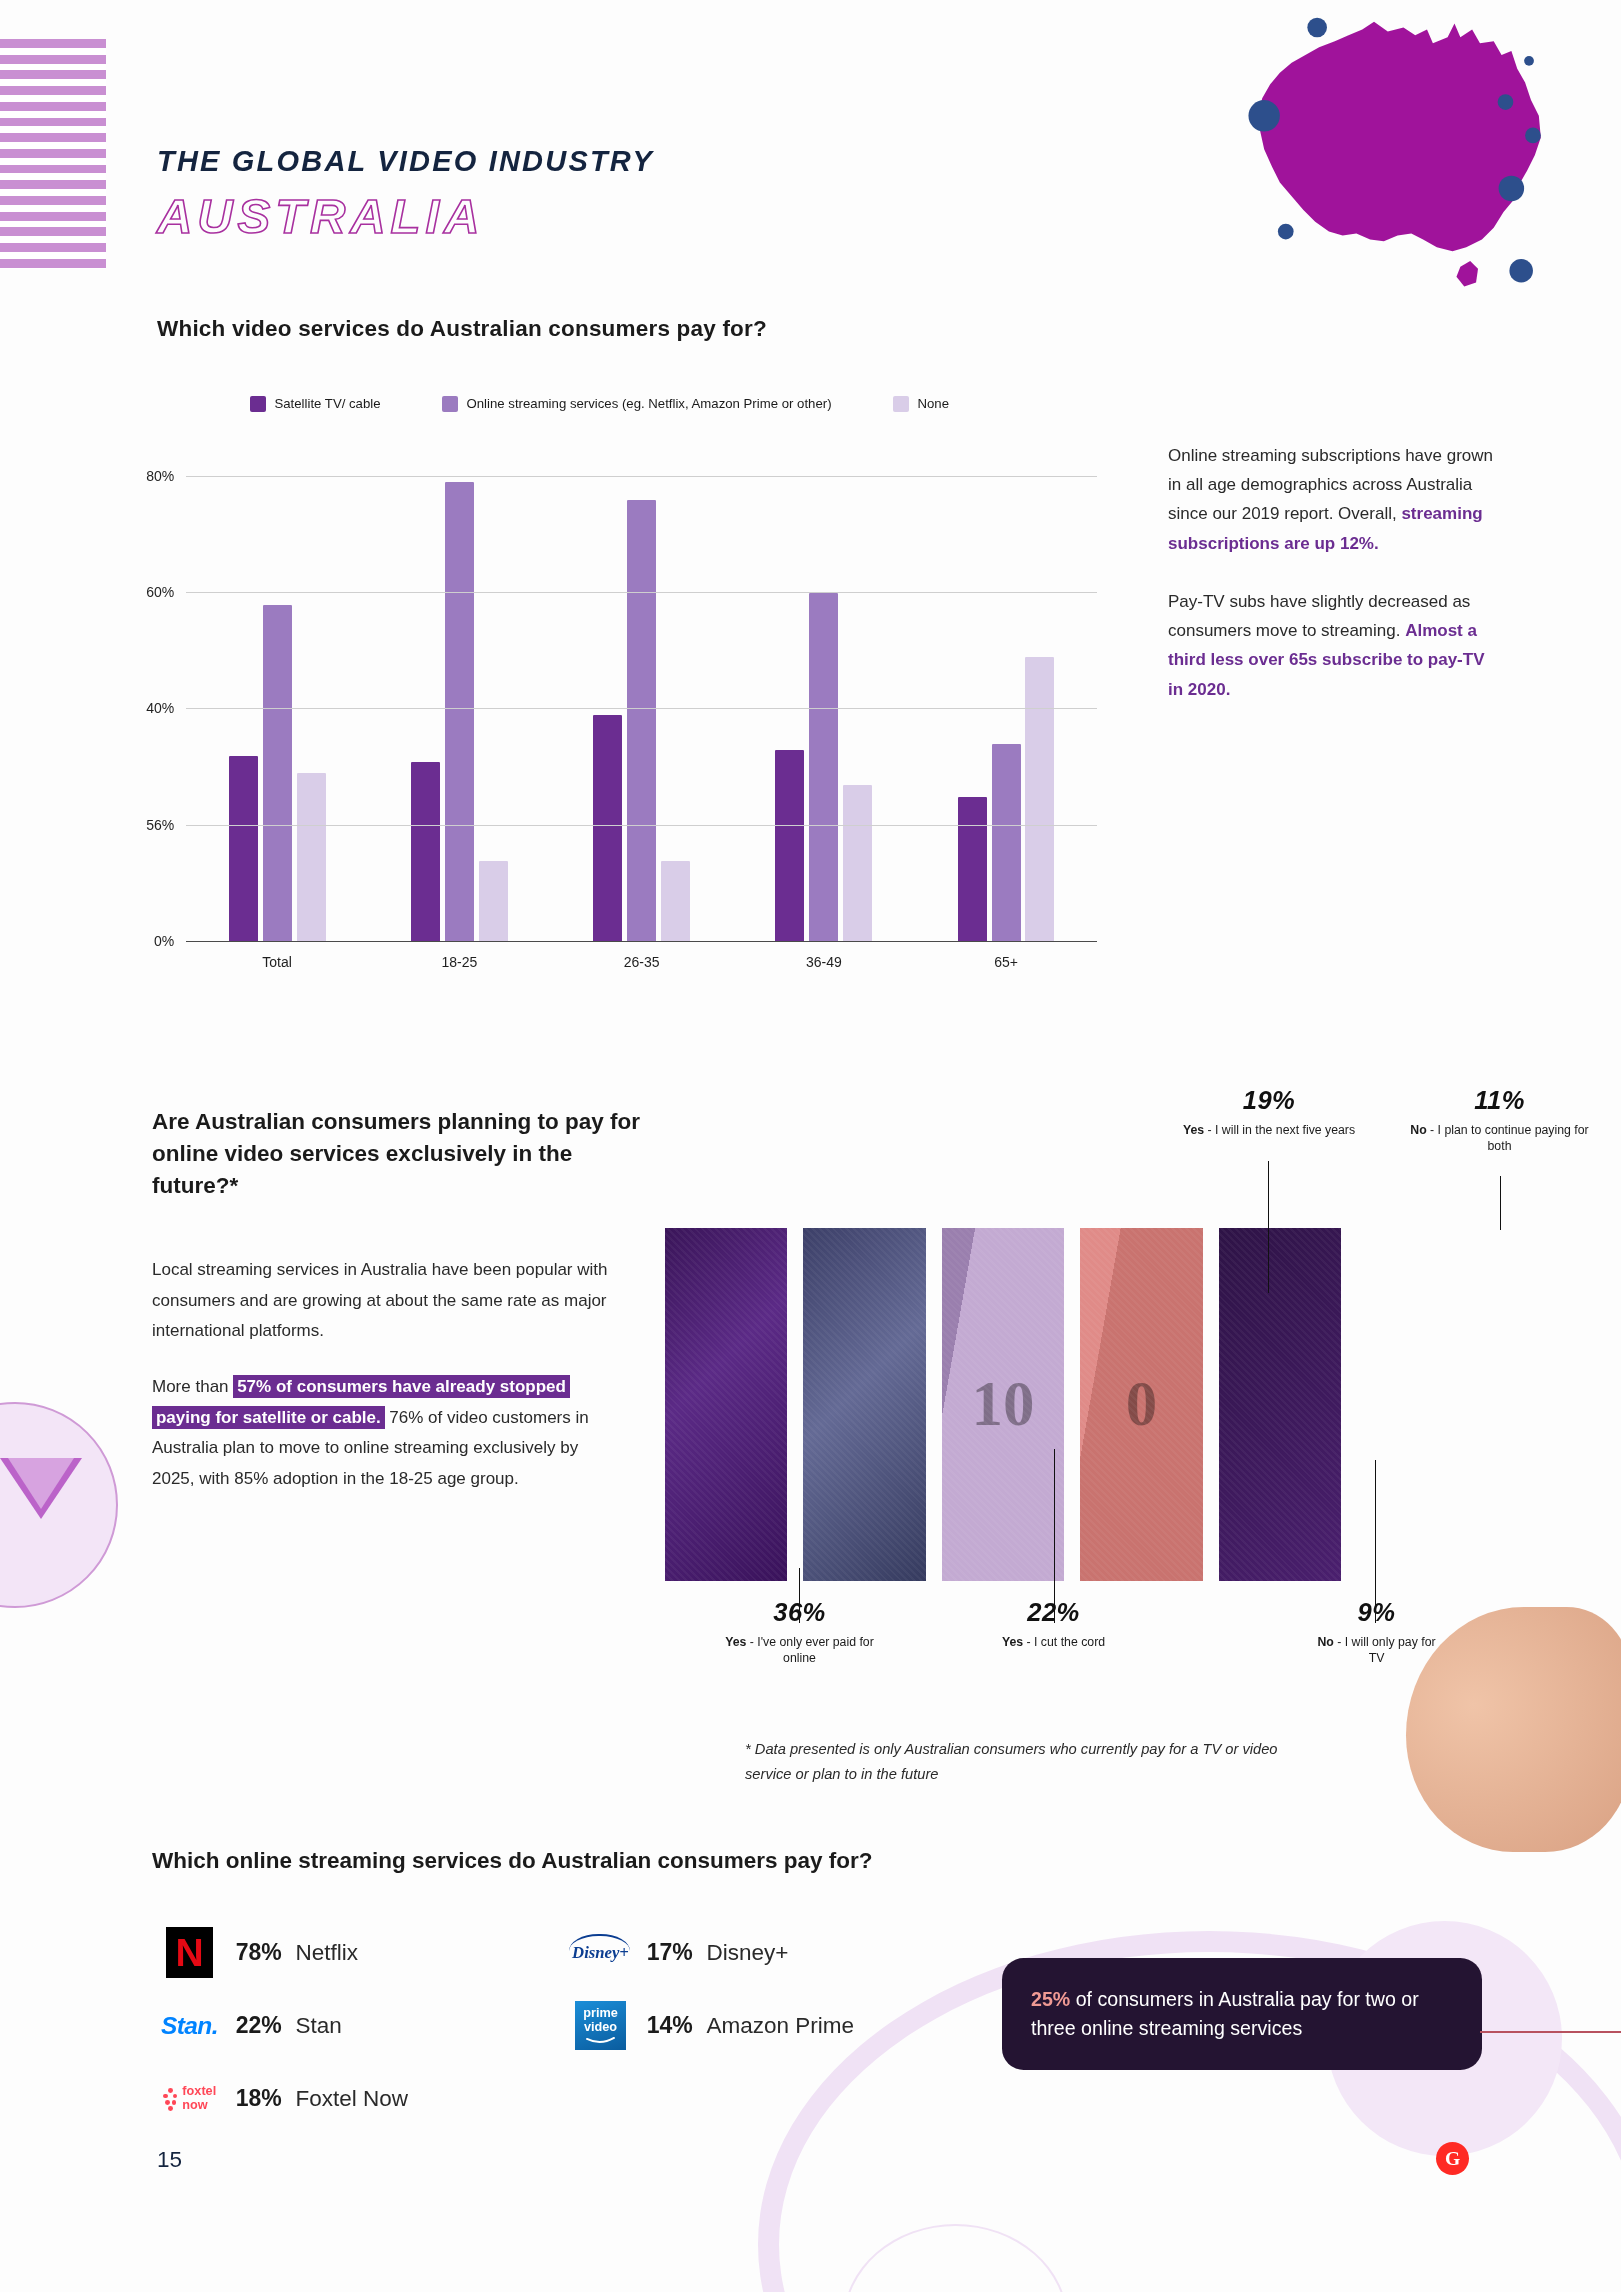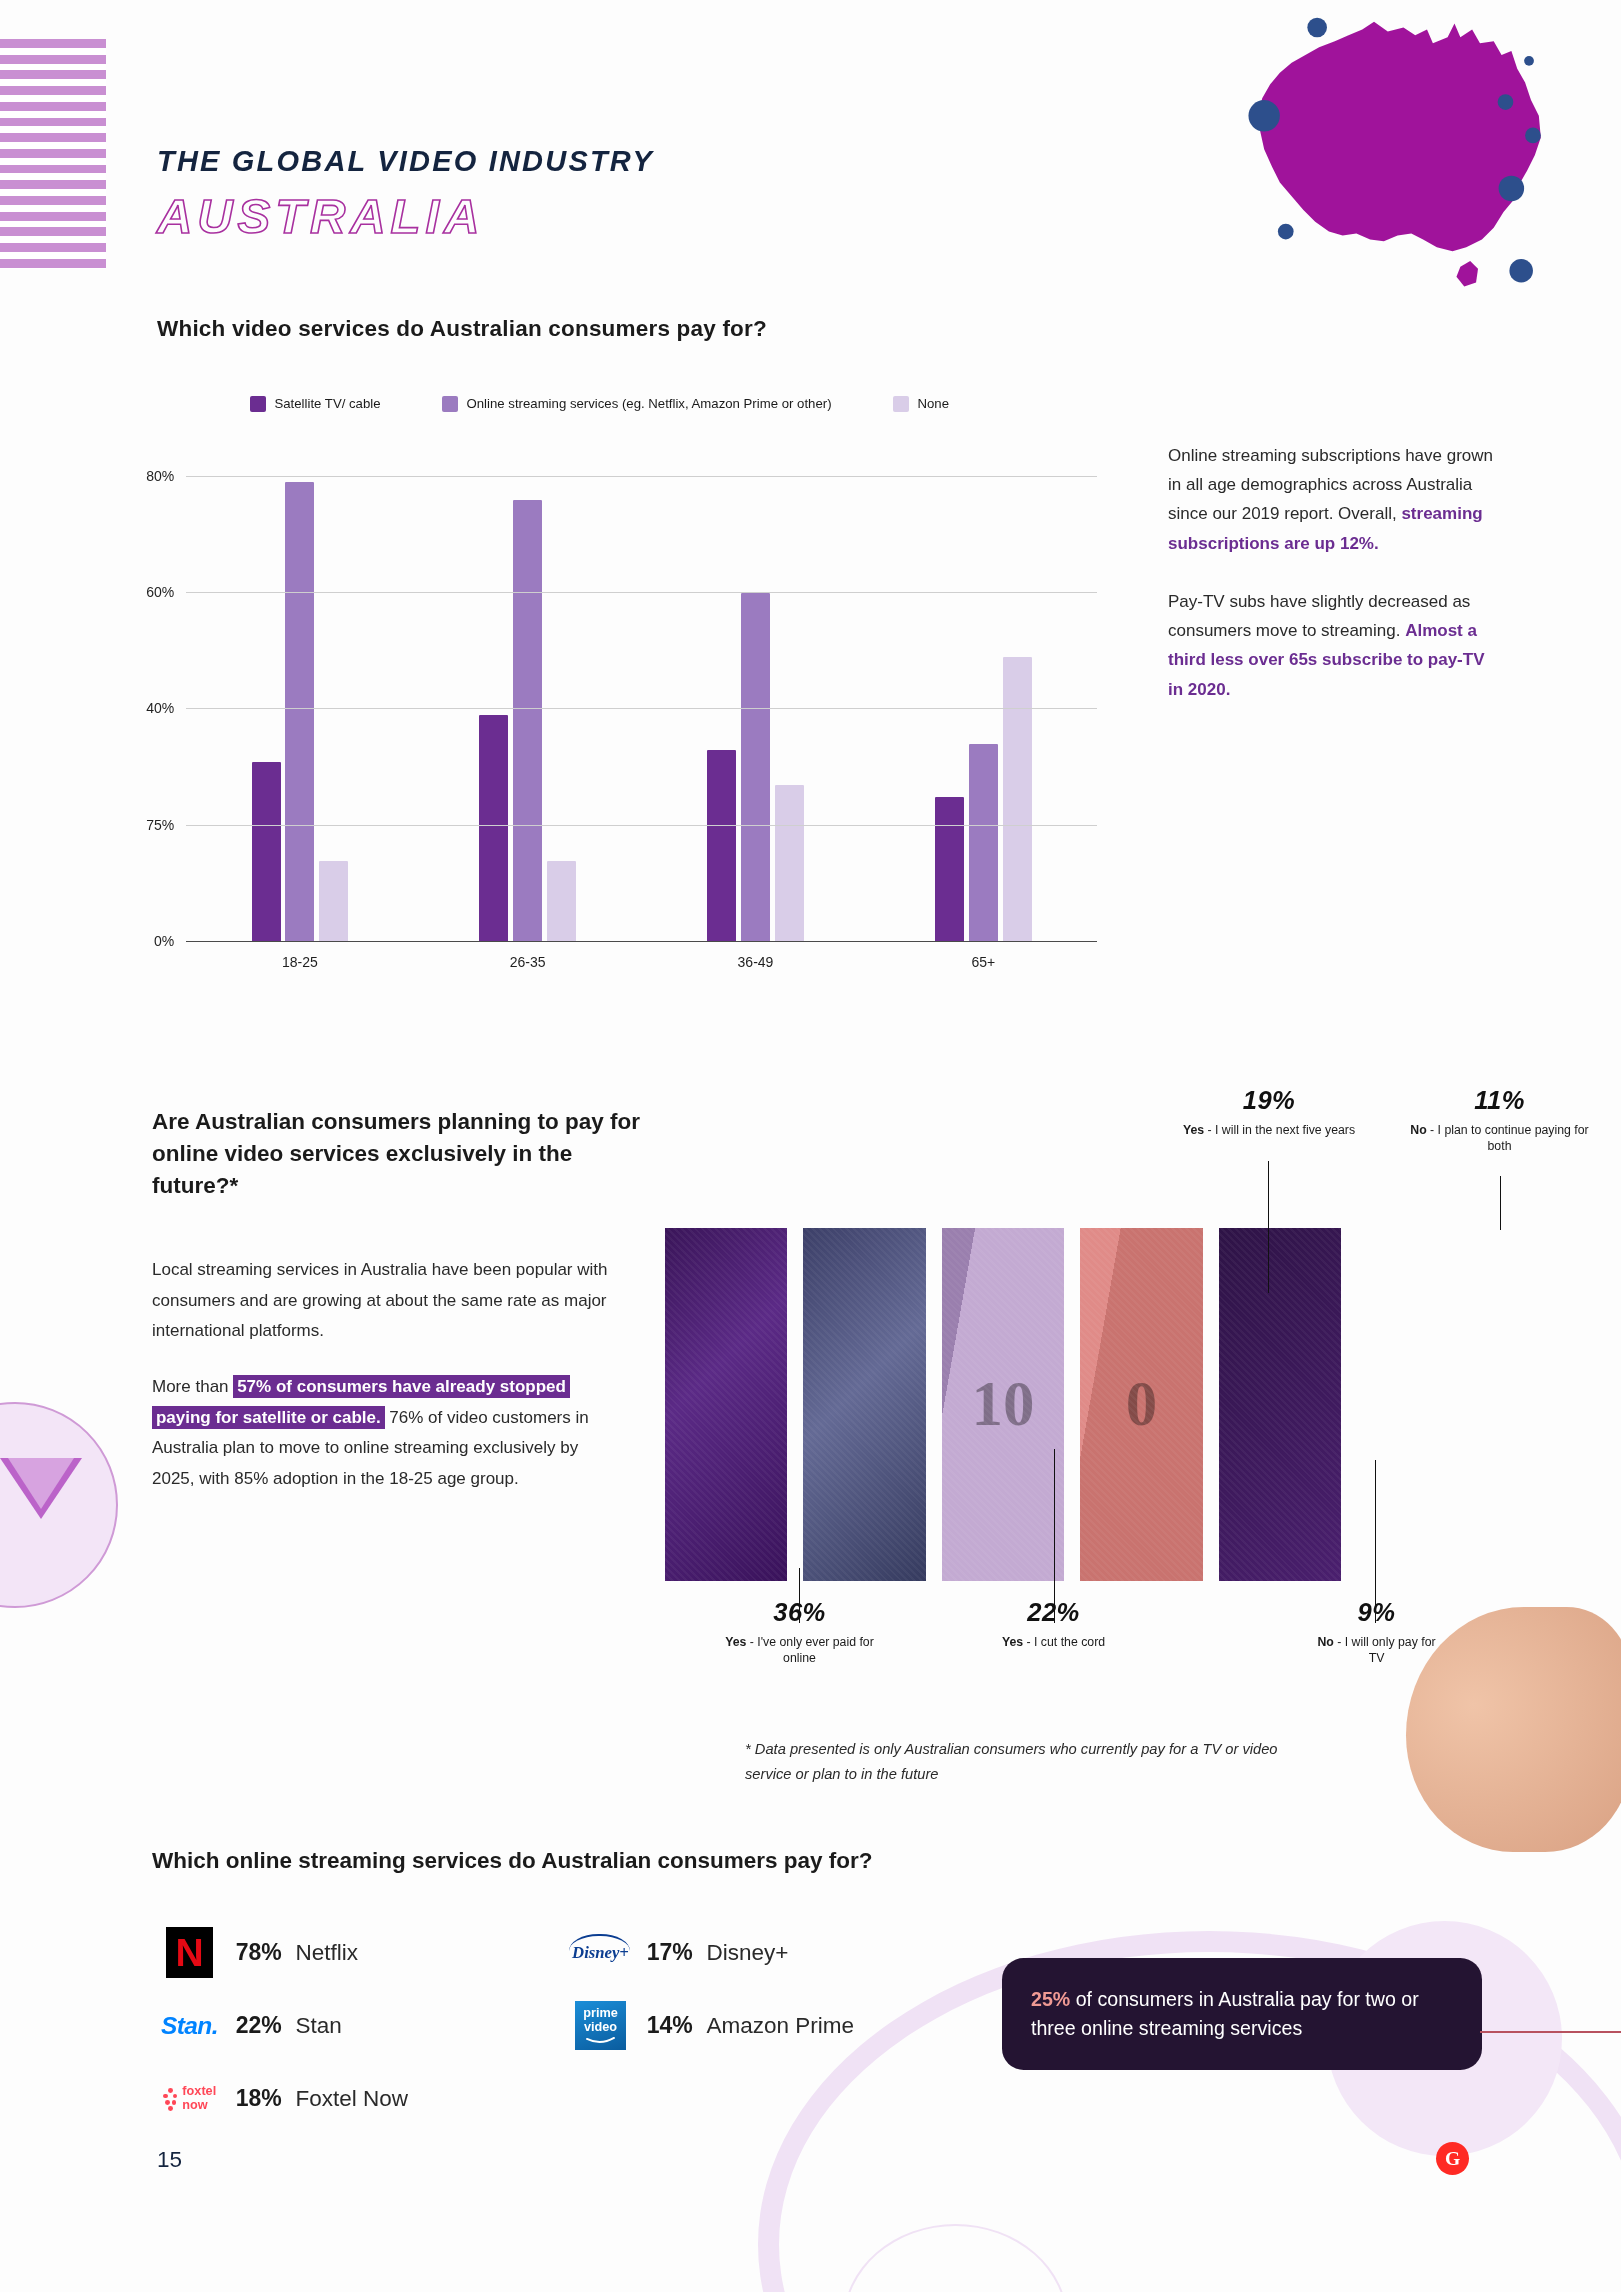--- a/index.html
+++ b/index.html
@@ -232,20 +232,26 @@
   </div>
   <div class="lg">
     <span class="sw" style="background:#d9cde8"></span>
     <span>None</span>
   </div>
 </div>
 
 <div class="chart">
   <div class="plot" id="plot">
     <div class="groups" id="groups">
+        <div class="grp">
+          <div class="bar" title="Satellite TV/ cable: 32%" style="height: 40%; background: rgb(107, 45, 145);"></div>
+          <div class="bar" title="Online streaming services (eg. Netflix, Amazon Prime or other): 58%" style="height: 72.5%; background: rgb(155, 123, 192);"></div>
+          <div class="bar" title="None: 29%" style="height: 36.25%; background: rgb(217, 205, 232);"></div>
+          <span class="xtick">Total</span>
+        </div>
         <div class="grp">
           <div class="bar" title="Satellite TV/ cable: 31%" style="height: 38.75%; background: rgb(107, 45, 145);"></div>
           <div class="bar" title="Online streaming services (eg. Netflix, Amazon Prime or other): 79%" style="height: 98.75%; background: rgb(155, 123, 192);"></div>
           <div class="bar" title="None: 14%" style="height: 17.5%; background: rgb(217, 205, 232);"></div>
           <span class="xtick">18-25</span>
         </div>
         <div class="grp">
           <div class="bar" title="Satellite TV/ cable: 39%" style="height: 48.75%; background: rgb(107, 45, 145);"></div>
           <div class="bar" title="Online streaming services (eg. Netflix, Amazon Prime or other): 76%" style="height: 95%; background: rgb(155, 123, 192);"></div>
           <div class="bar" title="None: 14%" style="height: 17.5%; background: rgb(217, 205, 232);"></div>
@@ -261,21 +267,21 @@
           <div class="bar" title="Satellite TV/ cable: 25%" style="height: 31.25%; background: rgb(107, 45, 145);"></div>
           <div class="bar" title="Online streaming services (eg. Netflix, Amazon Prime or other): 34%" style="height: 42.5%; background: rgb(155, 123, 192);"></div>
           <div class="bar" title="None: 49%" style="height: 61.25%; background: rgb(217, 205, 232);"></div>
           <span class="xtick">65+</span>
         </div>
       </div>
   <div class="gl base" style="bottom: 0%;">
         <span class="ytick">0%</span>
       </div>
       <div class="gl" style="bottom: 25%;">
-        <span class="ytick">75%</span>
+        <span class="ytick">56%</span>
       </div>
       <div class="gl" style="bottom: 50%;">
         <span class="ytick">40%</span>
       </div>
       <div class="gl" style="bottom: 75%;">
         <span class="ytick">60%</span>
       </div>
       <div class="gl" style="bottom: 100%;">
         <span class="ytick">80%</span>
       </div>

